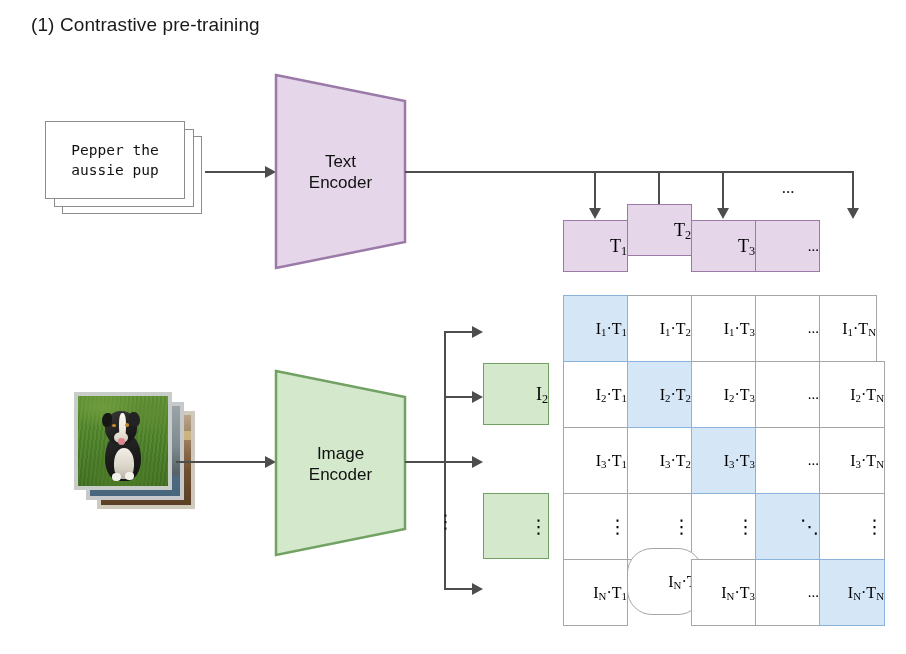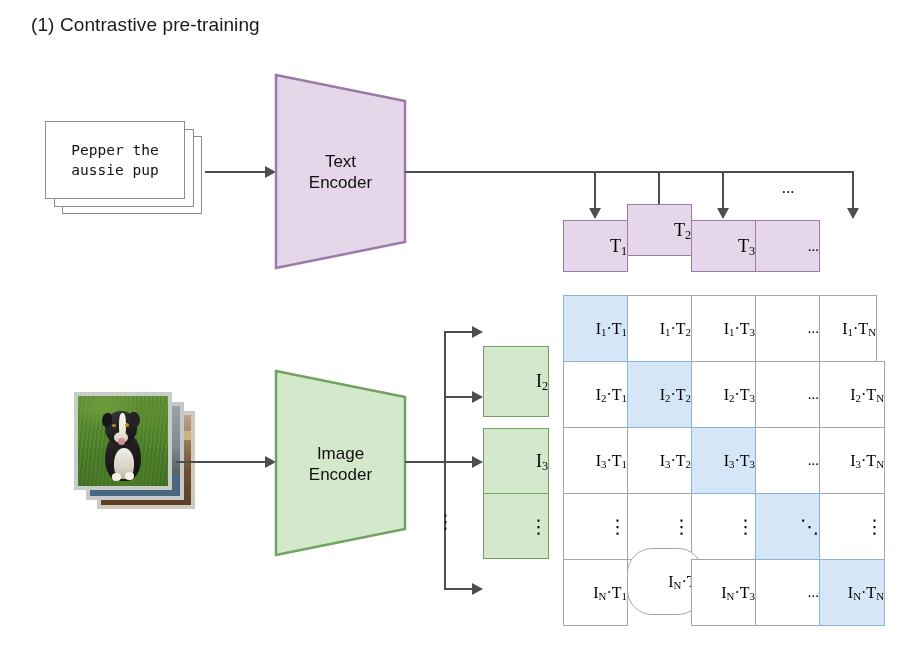--- a/index.html
+++ b/index.html
@@ -342,25 +342,22 @@
   <div class="ln h-ln" style="left:444px; top:331px; width:32px;"></div>
   <div class="ln h-ln" style="left:444px; top:396px; width:32px;"></div>
   <div class="ln h-ln" style="left:444px; top:461px; width:32px;"></div>
   <div class="ln h-ln" style="left:444px; top:588px; width:32px;"></div>
   <div class="arrow-r" style="left:472px; top:326px;"></div>
   <div class="arrow-r" style="left:472px; top:391px;"></div>
   <div class="arrow-r" style="left:472px; top:456px;"></div>
   <div class="arrow-r" style="left:472px; top:583px;"></div>
   <div class="vdots" style="left:436px; top:512px; width:18px;">⋮</div>
 
-  <div class="cell i-cell" style="left:483px; top:346px; width:66px; height:71px;">
+  <div class="cell i-cell" style="left:483px; top:363px; width:66px; height:62px;">
     <span>I<sub>2</sub></span>
-  </div>
-  <div class="cell i-cell" style="left:483px; top:428px; width:66px; height:66px;">
-    <span>I<sub>3</sub></span>
   </div>
   <div class="cell i-cell" style="left:483px; top:493px; width:66px; height:66px;">
     <span class="ell" style="font-size:19px;">⋮</span>
   </div>
 
   <div id="matrix">
       <div class="cell m-cell diag" style="left: 563px; top: 295px; width: 65px; height: 67px;">
         <span>I<sub>1</sub>·T<sub>1</sub></span>
       </div>
       <div class="cell m-cell" style="left: 627px; top: 295px; width: 65px; height: 67px;">

